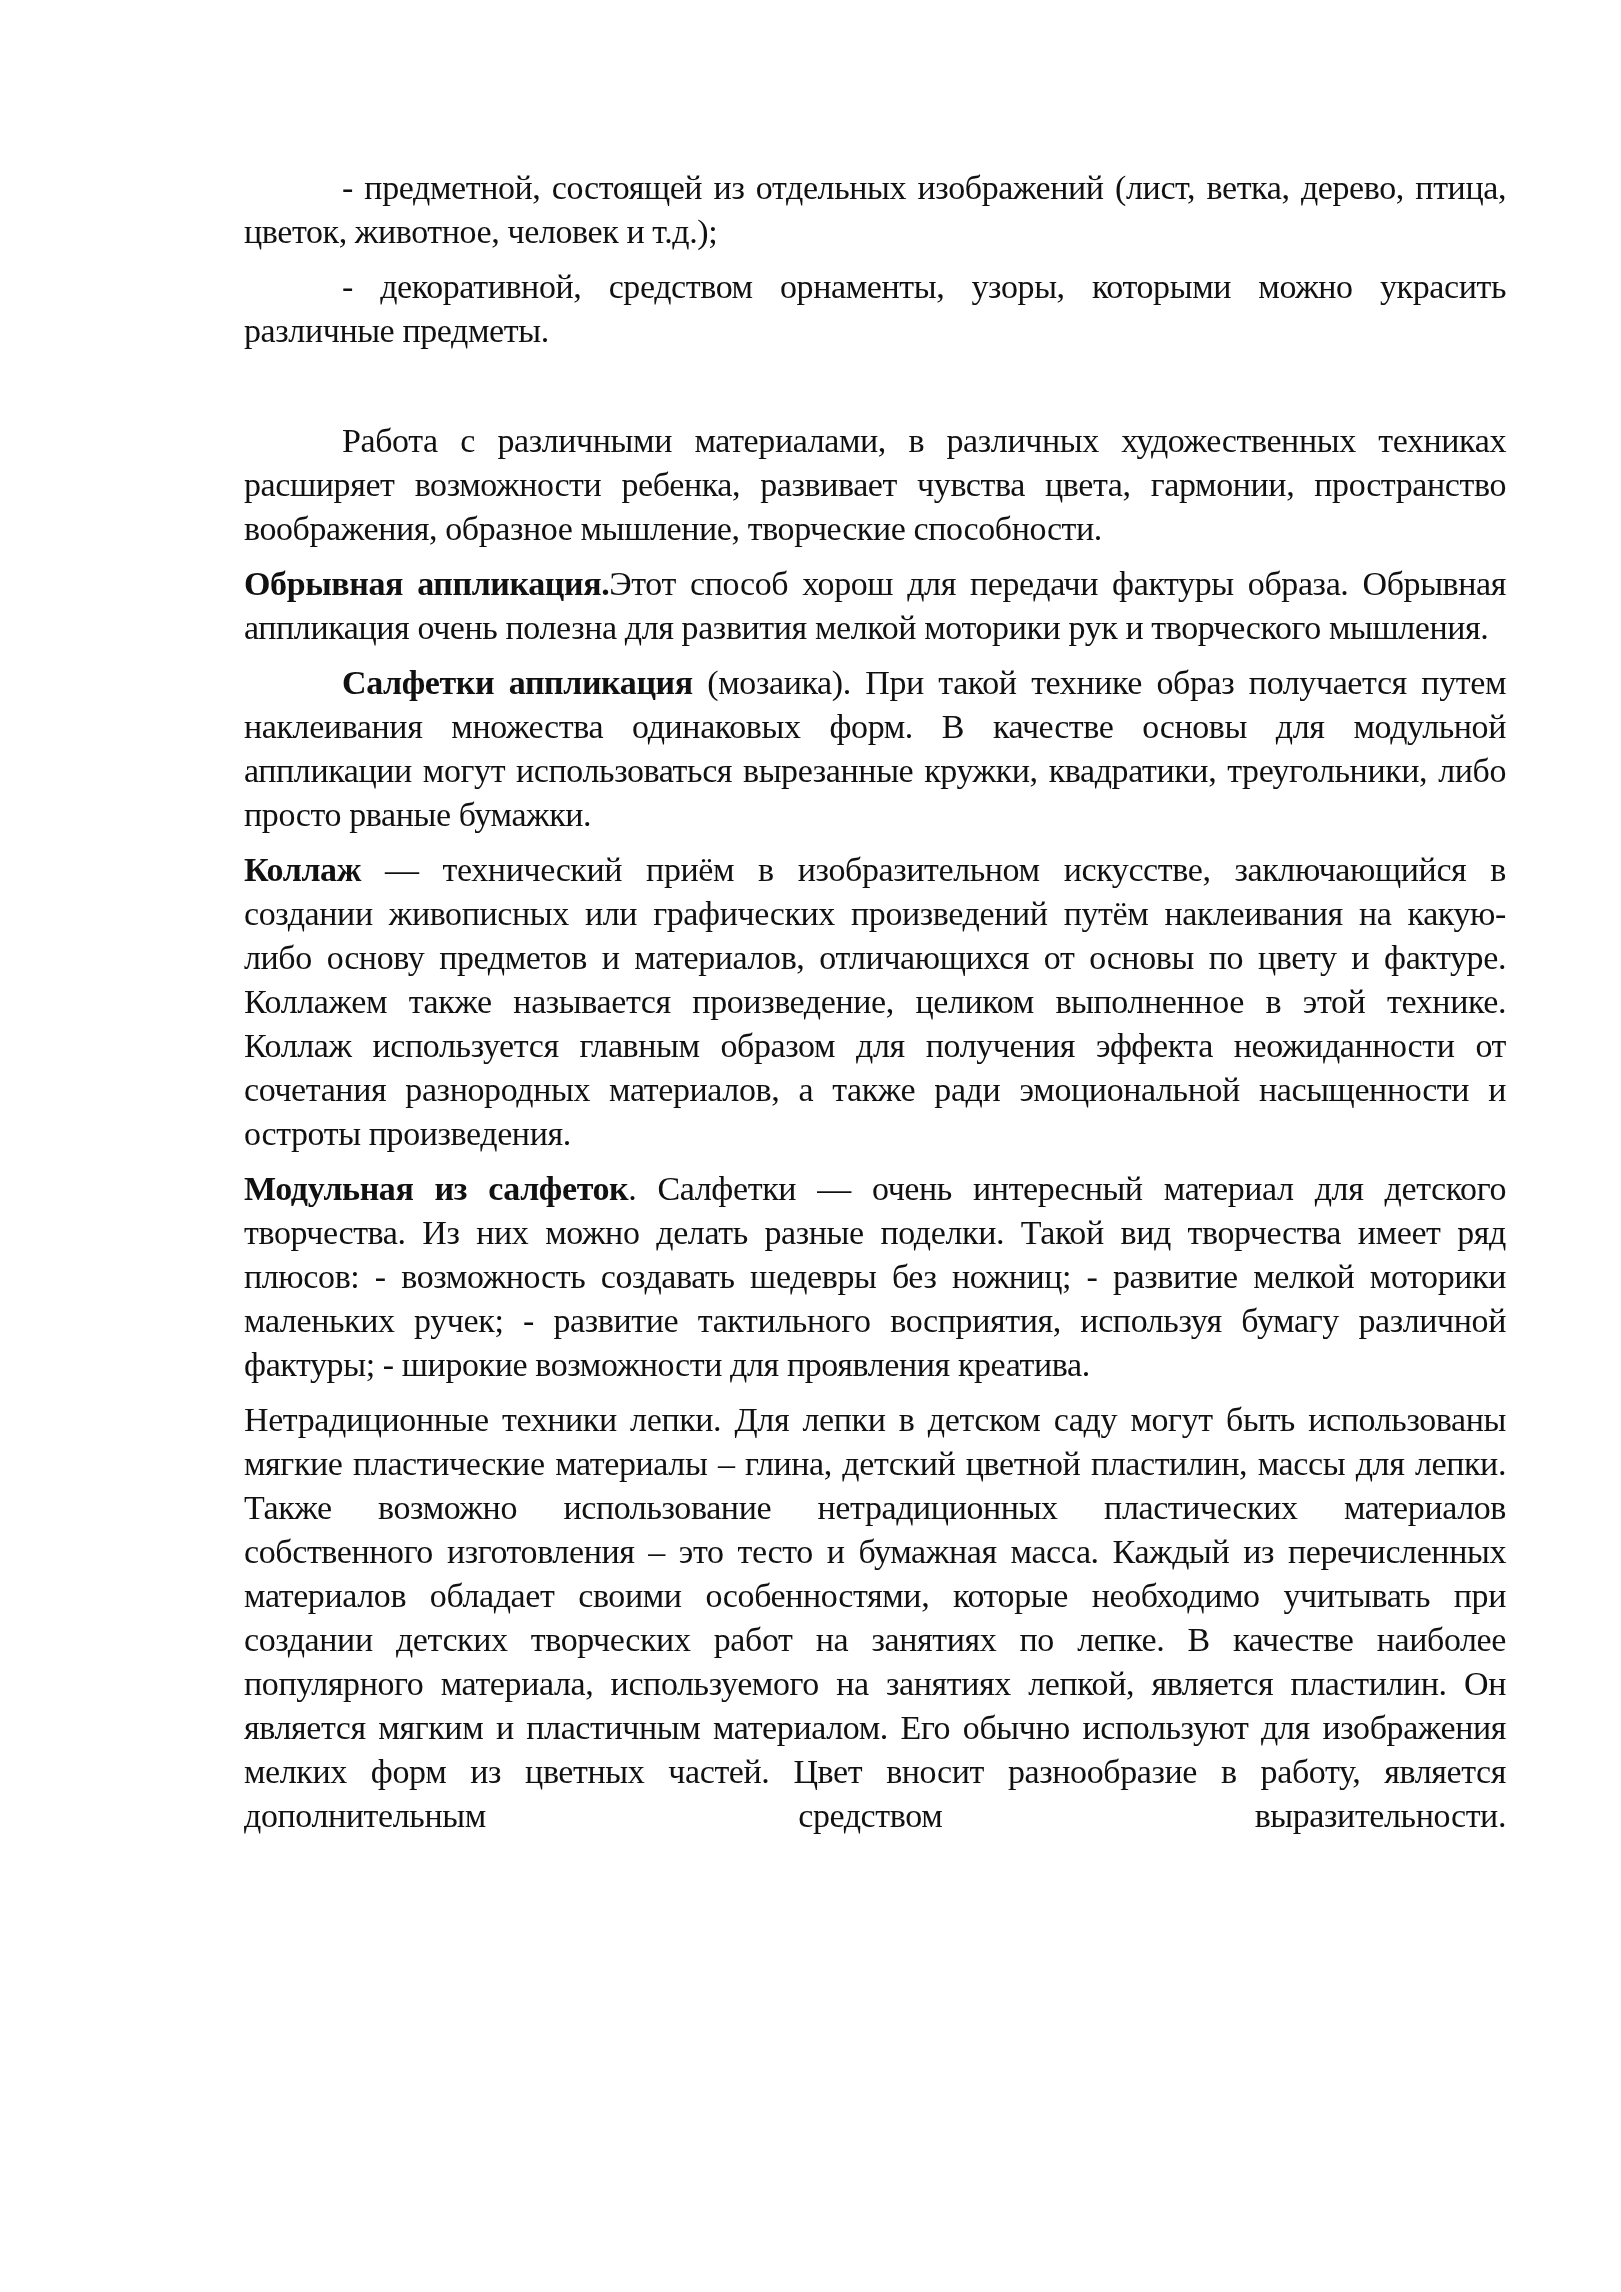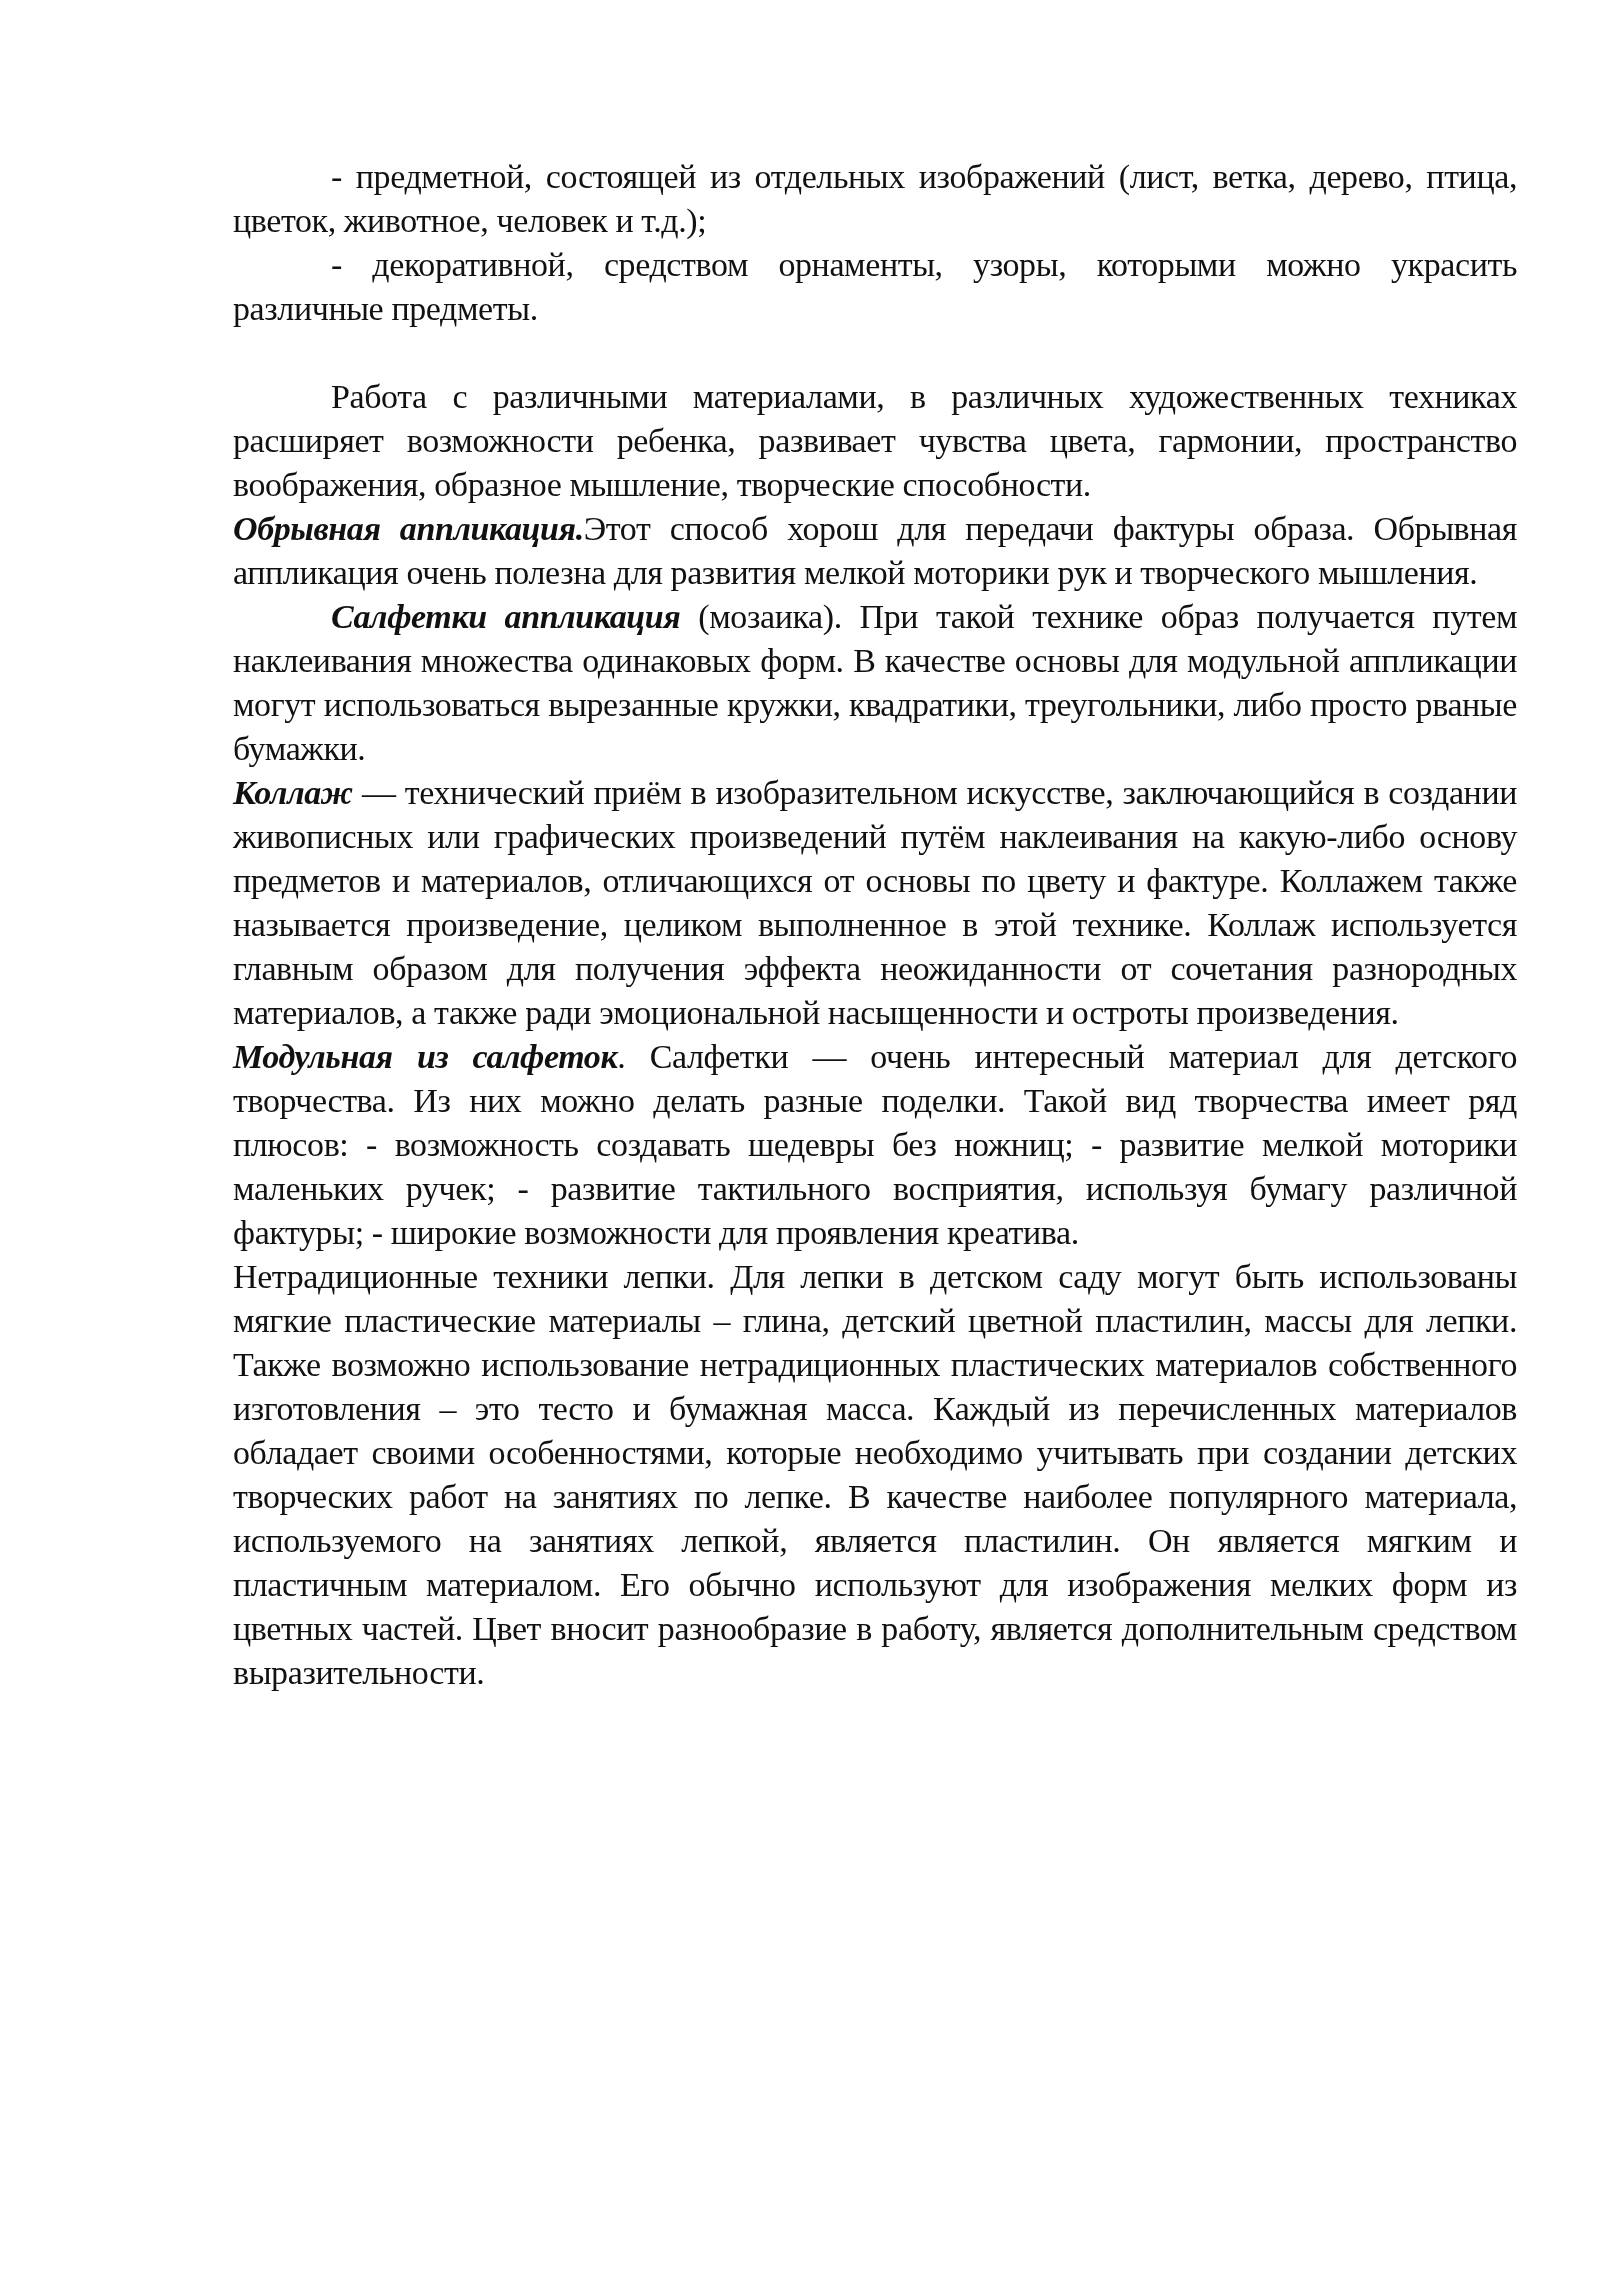--- a/index.html
+++ b/index.html
@@ -9,29 +9,29 @@
     left: 233px;
     top: 155px;
     width: 1284px;
     font-family: "Liberation Serif", serif;
     font-size: 34px;
     line-height: 44px;
     color: #111111;
     letter-spacing: -0.4px;
   }
   .p {
-    margin: 0;
+    margin: 11px;
     text-align: justify;
     text-align-last: left;
     hyphens: none;
   }
   .indent { text-indent: 98px; }
   .gap { height: 44px; }
   .last-justify { text-align-last: justify; }
-  b { font-weight: bold; font-style: italic; }
+  b { font-weight: bold; }
 </style>
 </head>
 <body>
 
 <div class="page">
   <p class="p indent">
     <span>- предметной, состоящей из отдельных изображений (лист, ветка, дерево, птица, цветок, животное, человек и т.д.);</span>
   </p>
   <p class="p indent">
     <span>- декоративной, средством орнаменты, узоры, которыми можно украсить различные предметы.</span>

